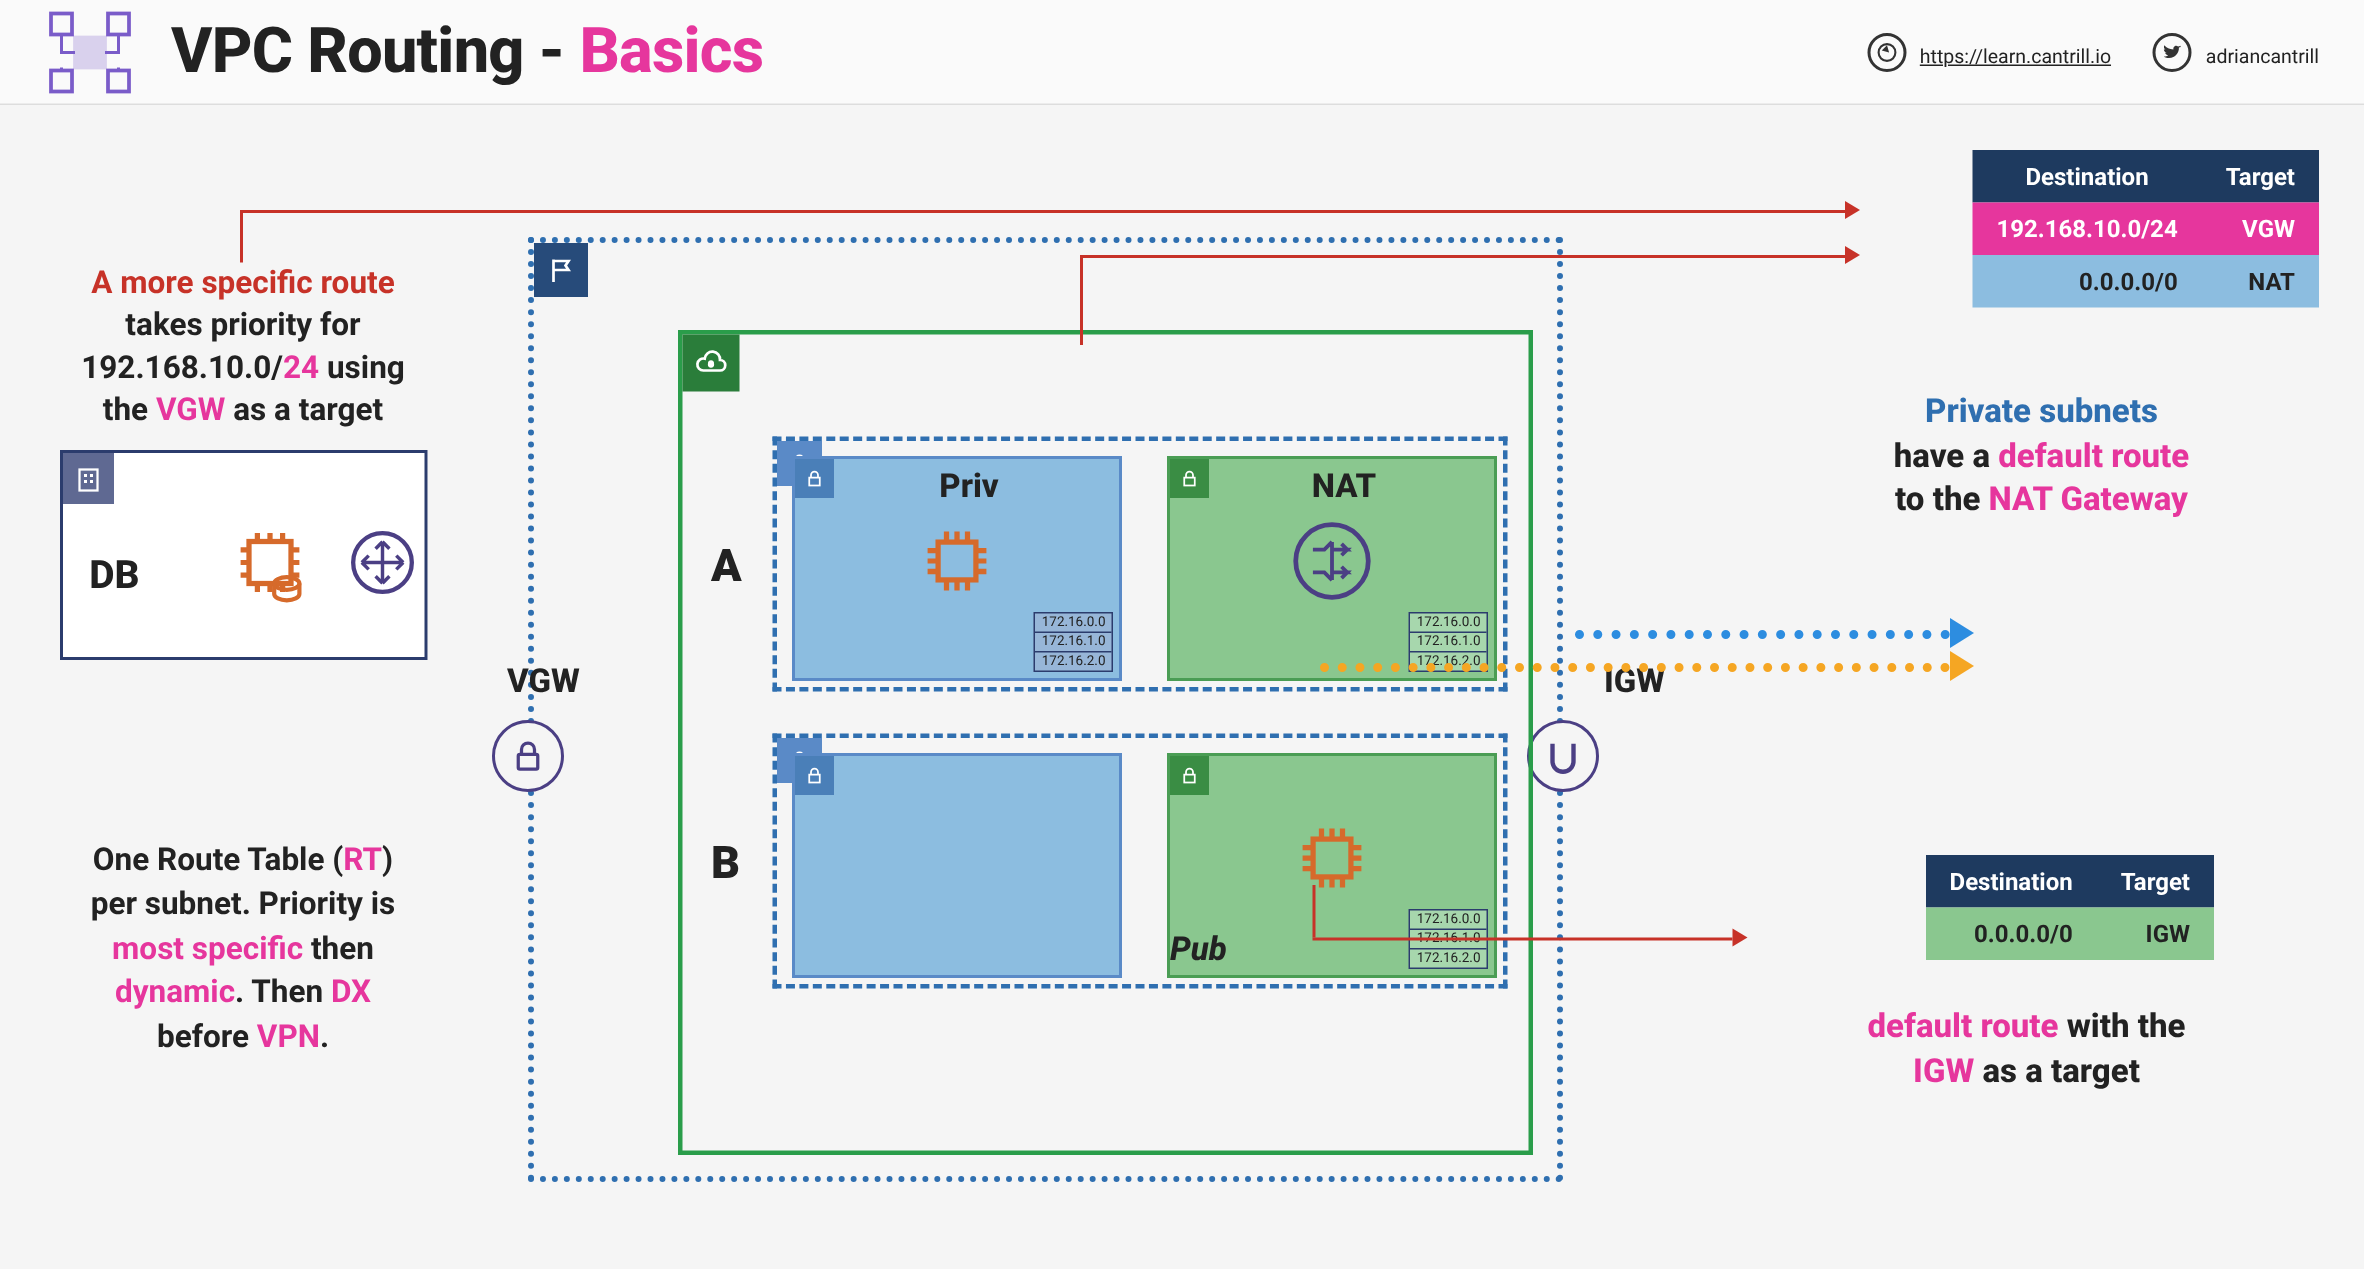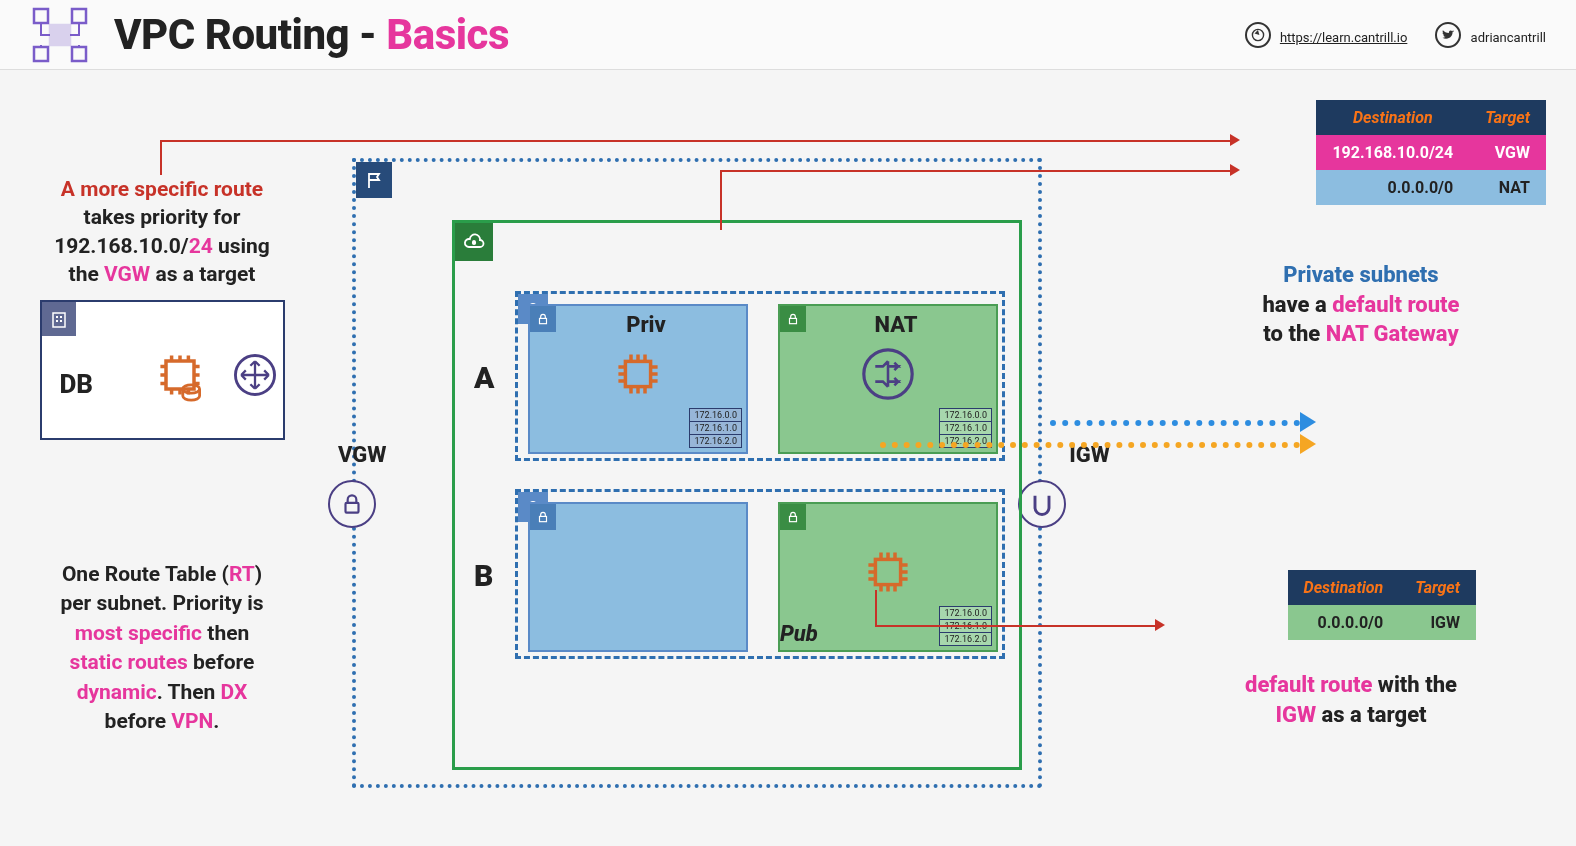--- a/index.html
+++ b/index.html
@@ -96,21 +96,21 @@
   .igw-label { right:-72px; top:280px; }
   .gw-circle {
     position:absolute; width:48px; height:48px; border:2.5px solid #4b3f84; border-radius:50%;
     background:#f5f5f5; display:flex; align-items:center; justify-content:center;
   }
   .vgw-circ { left:-28px; top:318px; }
   .igw-circ { right:-28px; top:318px; }
 
   
   .rt-table { position:absolute; border-collapse:collapse; font-size:16px; font-weight:700; }
-  .rt-table th { background:#1e3a5f; color:#f97316; padding:8px 16px;font-style:italic; }
+  .rt-table th { background:#1e3a5f; color:#ffffff; padding:8px 16px; }
   .rt-table td { padding:8px 16px; text-align:right; }
   .tbl-top { right:30px; top:30px; }
   .tbl-top .r1 td { background:#e6369d; color:#fff; }
   .tbl-top .r2 td { background:#8cbde0; }
   .tbl-bot { right:100px; top:500px; }
   .tbl-bot .r1 td { background:#8ac78f; }
 
   
   .ann-right-1 { position:absolute; right:30px; top:190px; width:370px; text-align:center; font-size:22px; font-weight:800; line-height:1.35; }
   .ann-right-2 { position:absolute; right:30px; top:600px; width:390px; text-align:center; font-size:22px; font-weight:800; line-height:1.35; }
@@ -202,21 +202,20 @@
       </span>
     </div>
   </div>
 
   <div class="left-bottom">
     <div>
       <span>One Route Table (</span><span class="pink">RT</span><span>)</span>
     </div>
     <div>per subnet. Priority is</div>
     <div><span class="pink">most specific</span><span> then</span></div>
-    <div><span class="pink">static routes</span><span> before</span></div>
     <div><span class="pink">dynamic</span><span>. Then </span><span class="pink">DX</span></div>
     <div><span>before </span><span class="pink">VPN</span><span>.</span></div>
   </div>
 
   <div class="account">
     <div class="acct-flag">
       <svg width="20" height="20" viewBox="0 0 20 20" fill="none" stroke="#fff" stroke-width="1.8">
           <path d="M5 3v15M5 4h10l-2 3 2 3H5"></path>
         </svg>
     </div>

